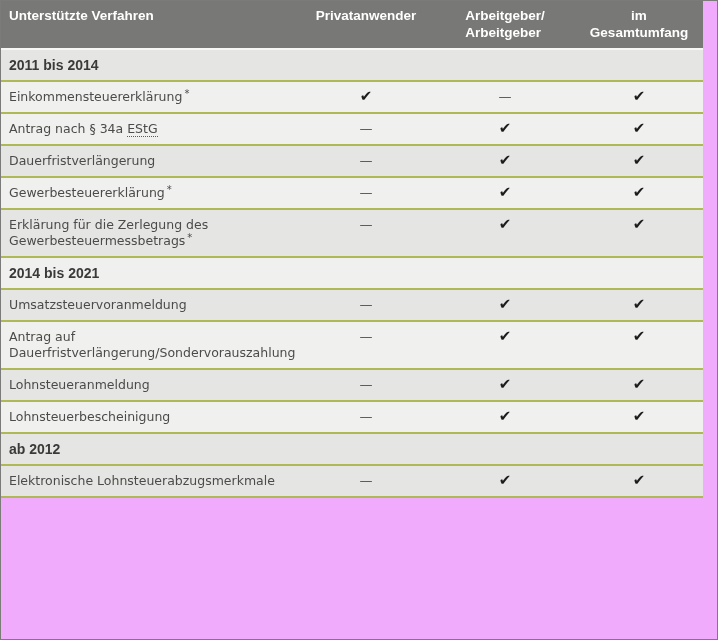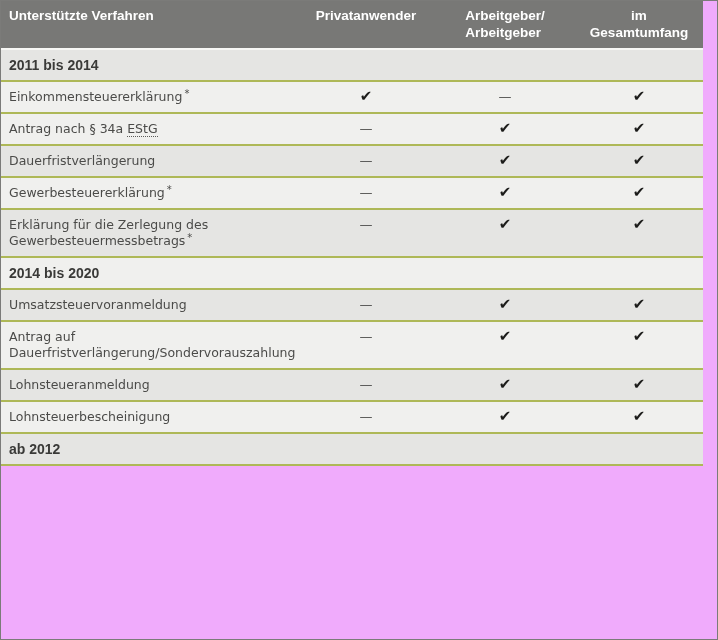--- a/index.html
+++ b/index.html
@@ -169,21 +169,21 @@
           <td class="mark"><span class="check-glyph">✔</span></td>
           <td class="mark"><span class="check-glyph">✔</span></td>
         </tr>
         <tr class="row-dark">
           <td><span>Erklärung für die Zerlegung des Gewerbesteuermessbetrags</span><span class="sup-asterisk">*</span></td>
           <td class="mark"><span class="dash-glyph">—</span></td>
           <td class="mark"><span class="check-glyph">✔</span></td>
           <td class="mark"><span class="check-glyph">✔</span></td>
         </tr>
         <tr class="row-light section-row">
-          <td colspan="4">2014 bis 2020</td>
+          <td colspan="4">2014 bis 2021</td>
         </tr>
         <tr class="row-dark">
           <td><span>Umsatzsteuervoranmeldung</span></td>
           <td class="mark"><span class="dash-glyph">—</span></td>
           <td class="mark"><span class="check-glyph">✔</span></td>
           <td class="mark"><span class="check-glyph">✔</span></td>
         </tr>
         <tr class="row-light">
           <td><span>Antrag auf Dauerfristverlängerung/Sondervorauszahlung</span></td>
           <td class="mark"><span class="dash-glyph">—</span></td>
@@ -198,17 +198,23 @@
         </tr>
         <tr class="row-light">
           <td><span>Lohnsteuerbescheinigung</span></td>
           <td class="mark"><span class="dash-glyph">—</span></td>
           <td class="mark"><span class="check-glyph">✔</span></td>
           <td class="mark"><span class="check-glyph">✔</span></td>
         </tr>
         <tr class="row-dark section-row">
           <td colspan="4">ab 2012</td>
         </tr>
+        <tr class="row-dark">
+          <td><span>Elektronische Lohnsteuerabzugsmerkmale</span></td>
+          <td class="mark"><span class="dash-glyph">—</span></td>
+          <td class="mark"><span class="check-glyph">✔</span></td>
+          <td class="mark"><span class="check-glyph">✔</span></td>
+        </tr>
       </tbody>
   </table>
 
 
 </div>
 
 </body></html>

